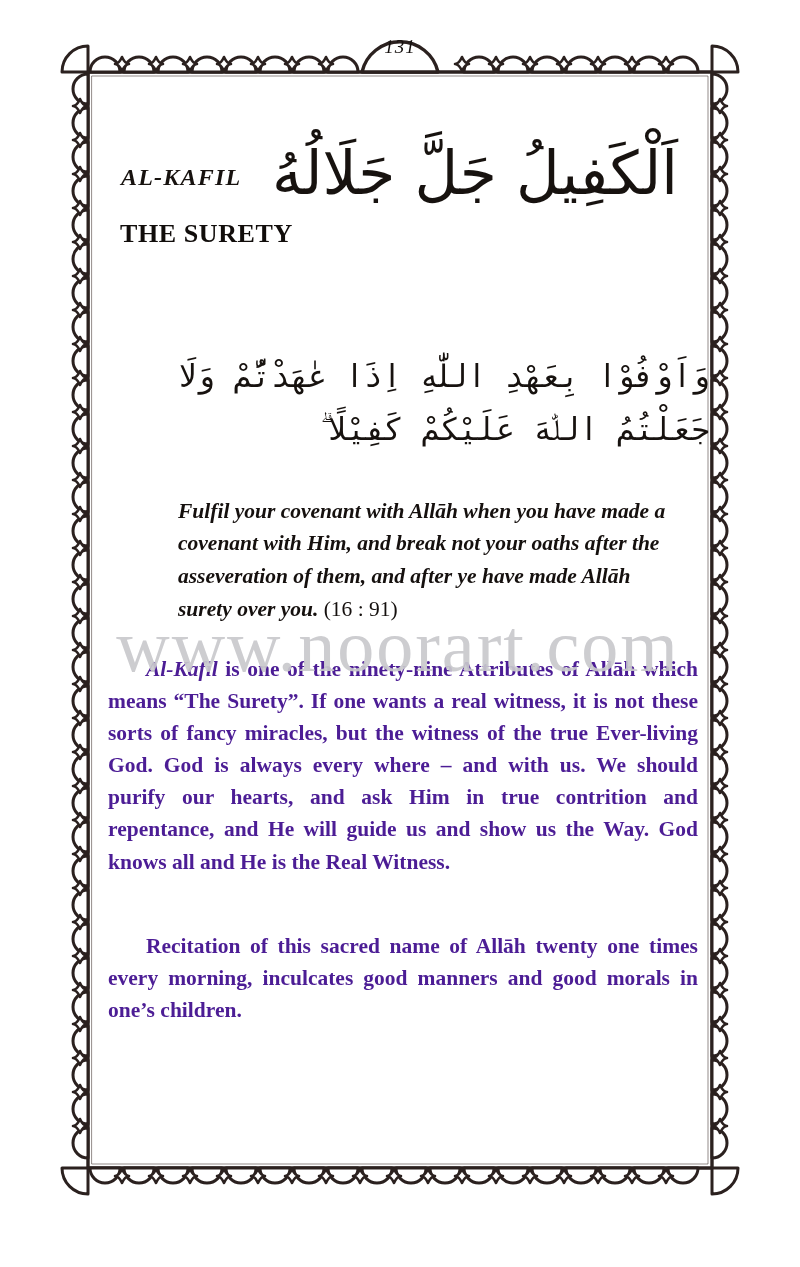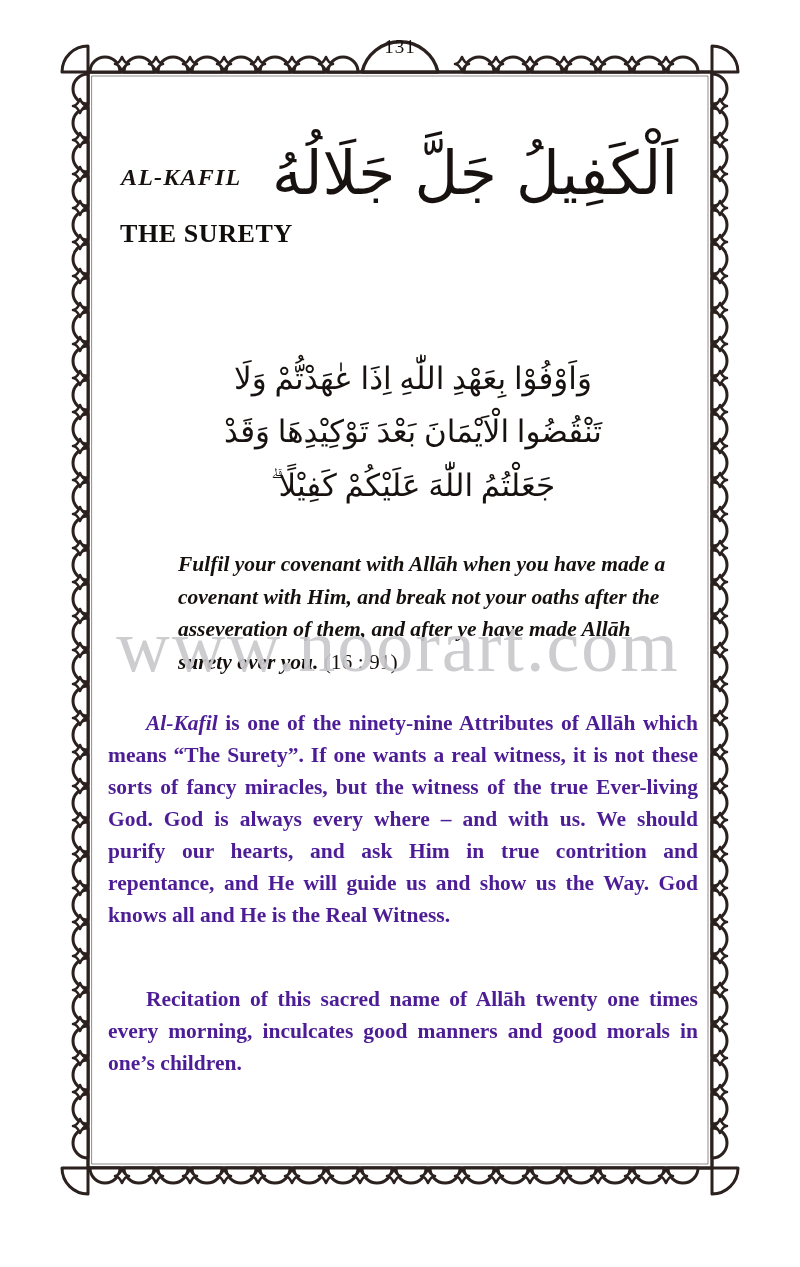--- a/index.html
+++ b/index.html
@@ -36,20 +36,21 @@
     position: absolute;
     left: 0;
     top: 36px;
     width: 800px;
     text-align: center;
     font-family: "Liberation Serif", "DejaVu Serif", serif;
     font-size: 19px;
     letter-spacing: 1px;
     color: #16110f;
     z-index: 4;
+    font-style: italic;
   }
 
   
   .watermark {
     position: absolute;
     left: 0;
     top: 604px;
     width: 796px;
     text-align: center;
     font-family: "Liberation Serif", "DejaVu Serif", serif;
@@ -103,22 +104,21 @@
     line-height: 1.05;
     direction: rtl;
     color: #17120f;
     font-family: "DejaVu Sans", "Liberation Sans", sans-serif;
     font-weight: 500;
   }
 
   .verse-arabic {
     margin-top: 118px;
     direction: rtl;
-    text-align: center;
-    font-family: Liberation Serif, serif;
+    font-family: Liberation Mono, monospace;
     font-size: 31px;
     line-height: 1.72;
     color: #17120f;
     padding: 0 8px;
   }
 
   .translation {
     margin-top: 36px;
     margin-left: 70px;
     margin-right: 30px;
@@ -370,21 +370,20 @@
   <div class="content">
 
     <div class="heading-block">
       <div class="name-latin">AL-KAFIL</div>
       <div class="name-english">THE SURETY</div>
       <div class="name-arabic">اَلْكَفِيلُ جَلَّ جَلَالُهُ</div>
     </div>
 
     <div class="verse-arabic">
       <div>وَاَوْفُوْا بِعَهْدِ اللّٰهِ اِذَا عٰهَدْتُّمْ وَلَا</div>
-      <div>تَنْقُضُوا الْاَيْمَانَ بَعْدَ تَوْكِيْدِهَا وَقَدْ</div>
       <div>جَعَلْتُمُ اللّٰهَ عَلَيْكُمْ كَفِيْلًا ۗ</div>
     </div>
 
     <div class="translation">
       <span>Fulfil your covenant with Allāh when you have made a covenant with Him, and break not your oaths after the asseveration of them, and after ye have made Allāh surety over you.</span>
       <span class="ref">(16 : 91)</span>
     </div>
 
     <p class="body-par"><em>Al-Kafil</em><span> is one of the ninety-nine Attributes of Allāh which means “The Surety”. If one wants a real witness, it is not these sorts of fancy miracles, but the witness of the true Ever-living God. God is always every where – and with us. We should purify our hearts, and ask Him in true contrition and repentance, and He will guide us and show us the Way. God knows all and He is the Real Witness.</span></p>
 

